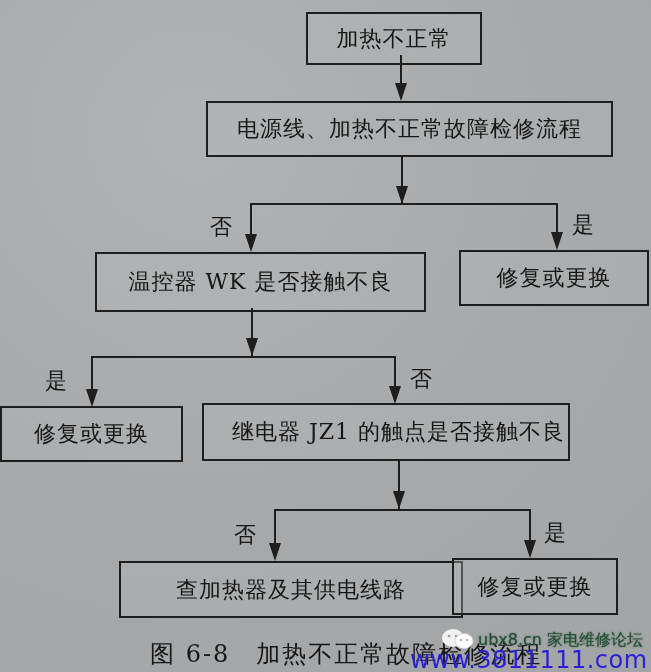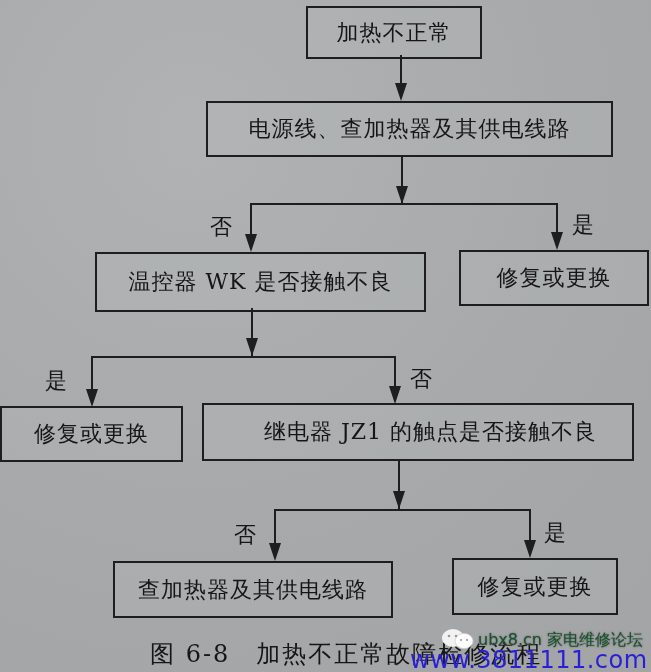--- a/index.html
+++ b/index.html
@@ -35,45 +35,45 @@
     position:absolute; left:410px; top:646px; font-family:"DejaVu Sans", sans-serif;
     font-size:24px; color:#2a1fd8; white-space:nowrap; letter-spacing:0.5px;
   }
   .wm-icon {
     position:absolute; left:440px; top:628px; width:36px; height:22px;
   }
 </style>
 </head>
 <body>
 
-<div class="box" style="left:306px; top:6px; width:176px; height:53px;">
+<div class="box" style="left:306px; top:12px; width:176px; height:53px;">
   <span>加热不正常</span>
 </div>
 
 <div class="box" style="left:206px; top:101px; width:407px; height:56px;">
-  <span>电源线、查加热器及其供电线路</span>
+  <span>电源线、加热不正常故障检修流程</span>
 </div>
 
 <div class="box" style="left:95px; top:252px; width:331px; height:60px;">
   <span>温控器 WK 是否接触不良</span>
 </div>
 
 <div class="box" style="left:459px; top:250px; width:190px; height:56px;">
   <span>修复或更换</span>
 </div>
 
 <div class="box" style="left:0px; top:406px; width:183px; height:56px;">
   <span>修复或更换</span>
 </div>
 
-<div class="box" style="left:202px; top:403px; width:432px; height:58px;padding-left:25px;">
+<div class="box" style="left:202px; top:403px; width:368px; height:58px;padding-left:25px;">
   <span>继电器 JZ1 的触点是否接触不良</span>
 </div>
 
-<div class="box" style="left:113px; top:561px; width:280px; height:57px;">
+<div class="box" style="left:119px; top:561px; width:344px; height:57px;">
   <span>查加热器及其供电线路</span>
 </div>
 
 <div class="box" style="left:452px; top:558px; width:166px; height:57px;">
   <span>修复或更换</span>
 </div>
 
 <div class="line" style="left:400px; top:55px; width:2px; height:30px;"></div>
 <div class="arrow" style="left:395px; top:83px;"></div>
 

